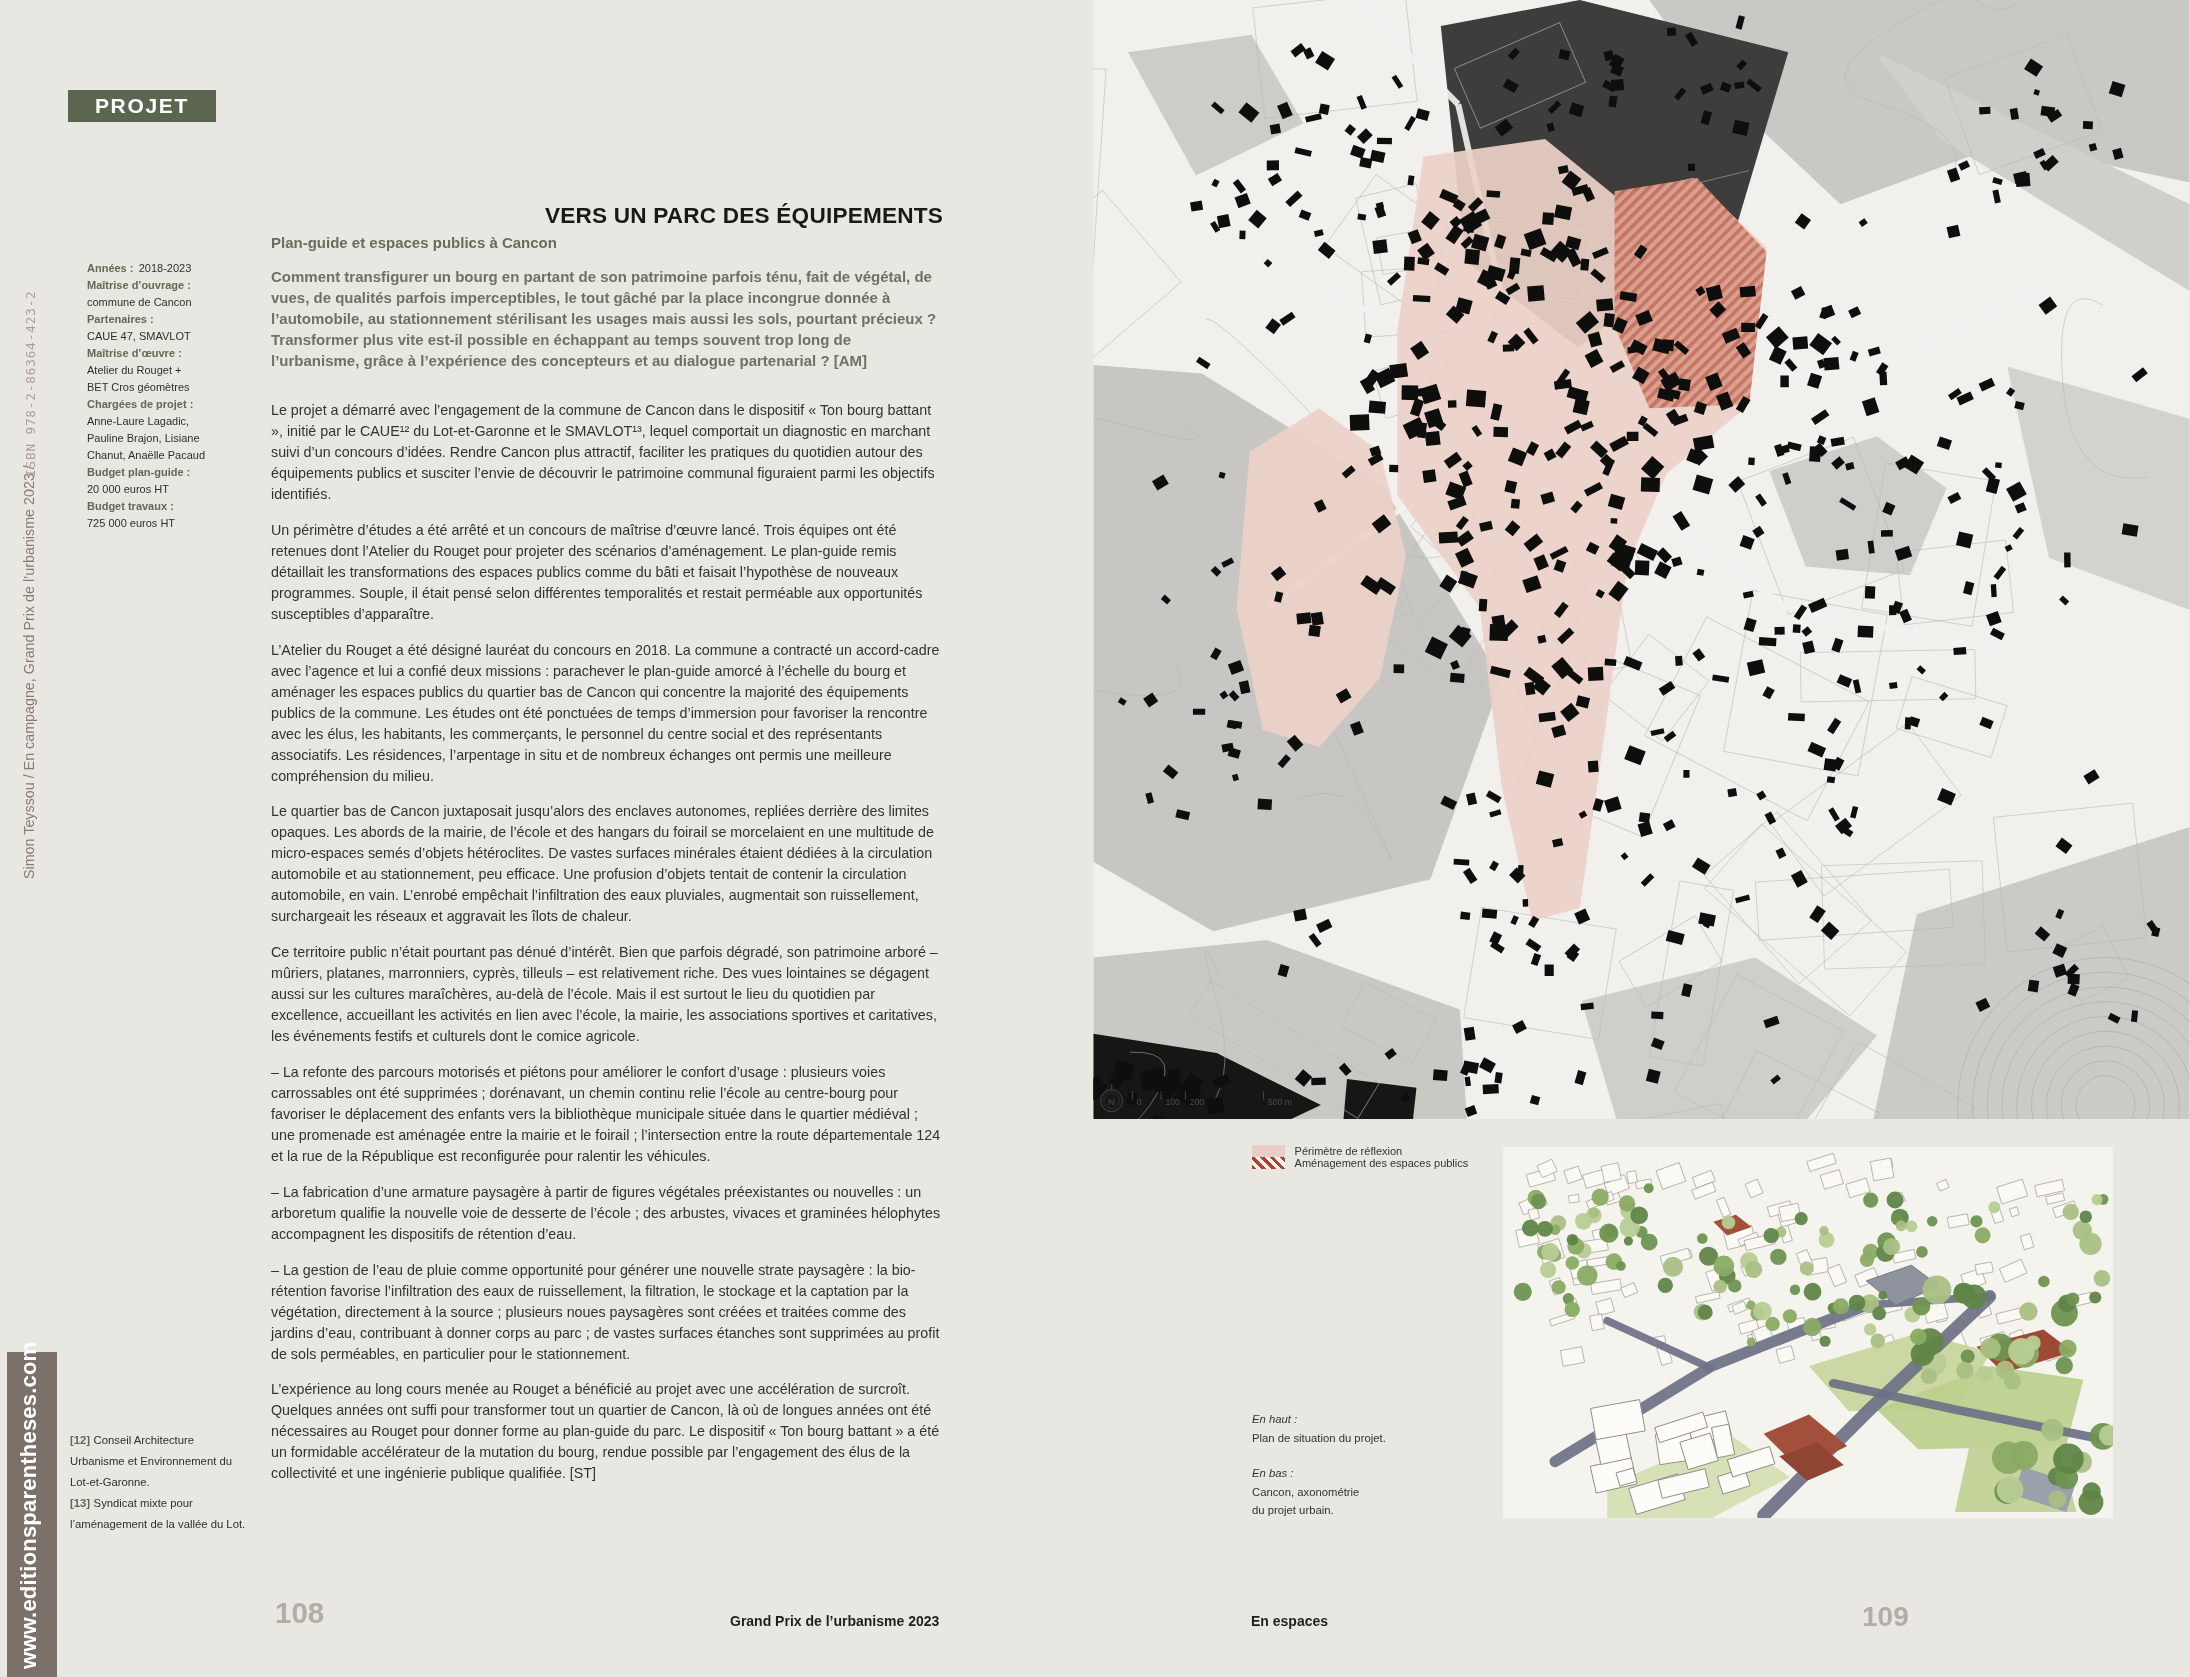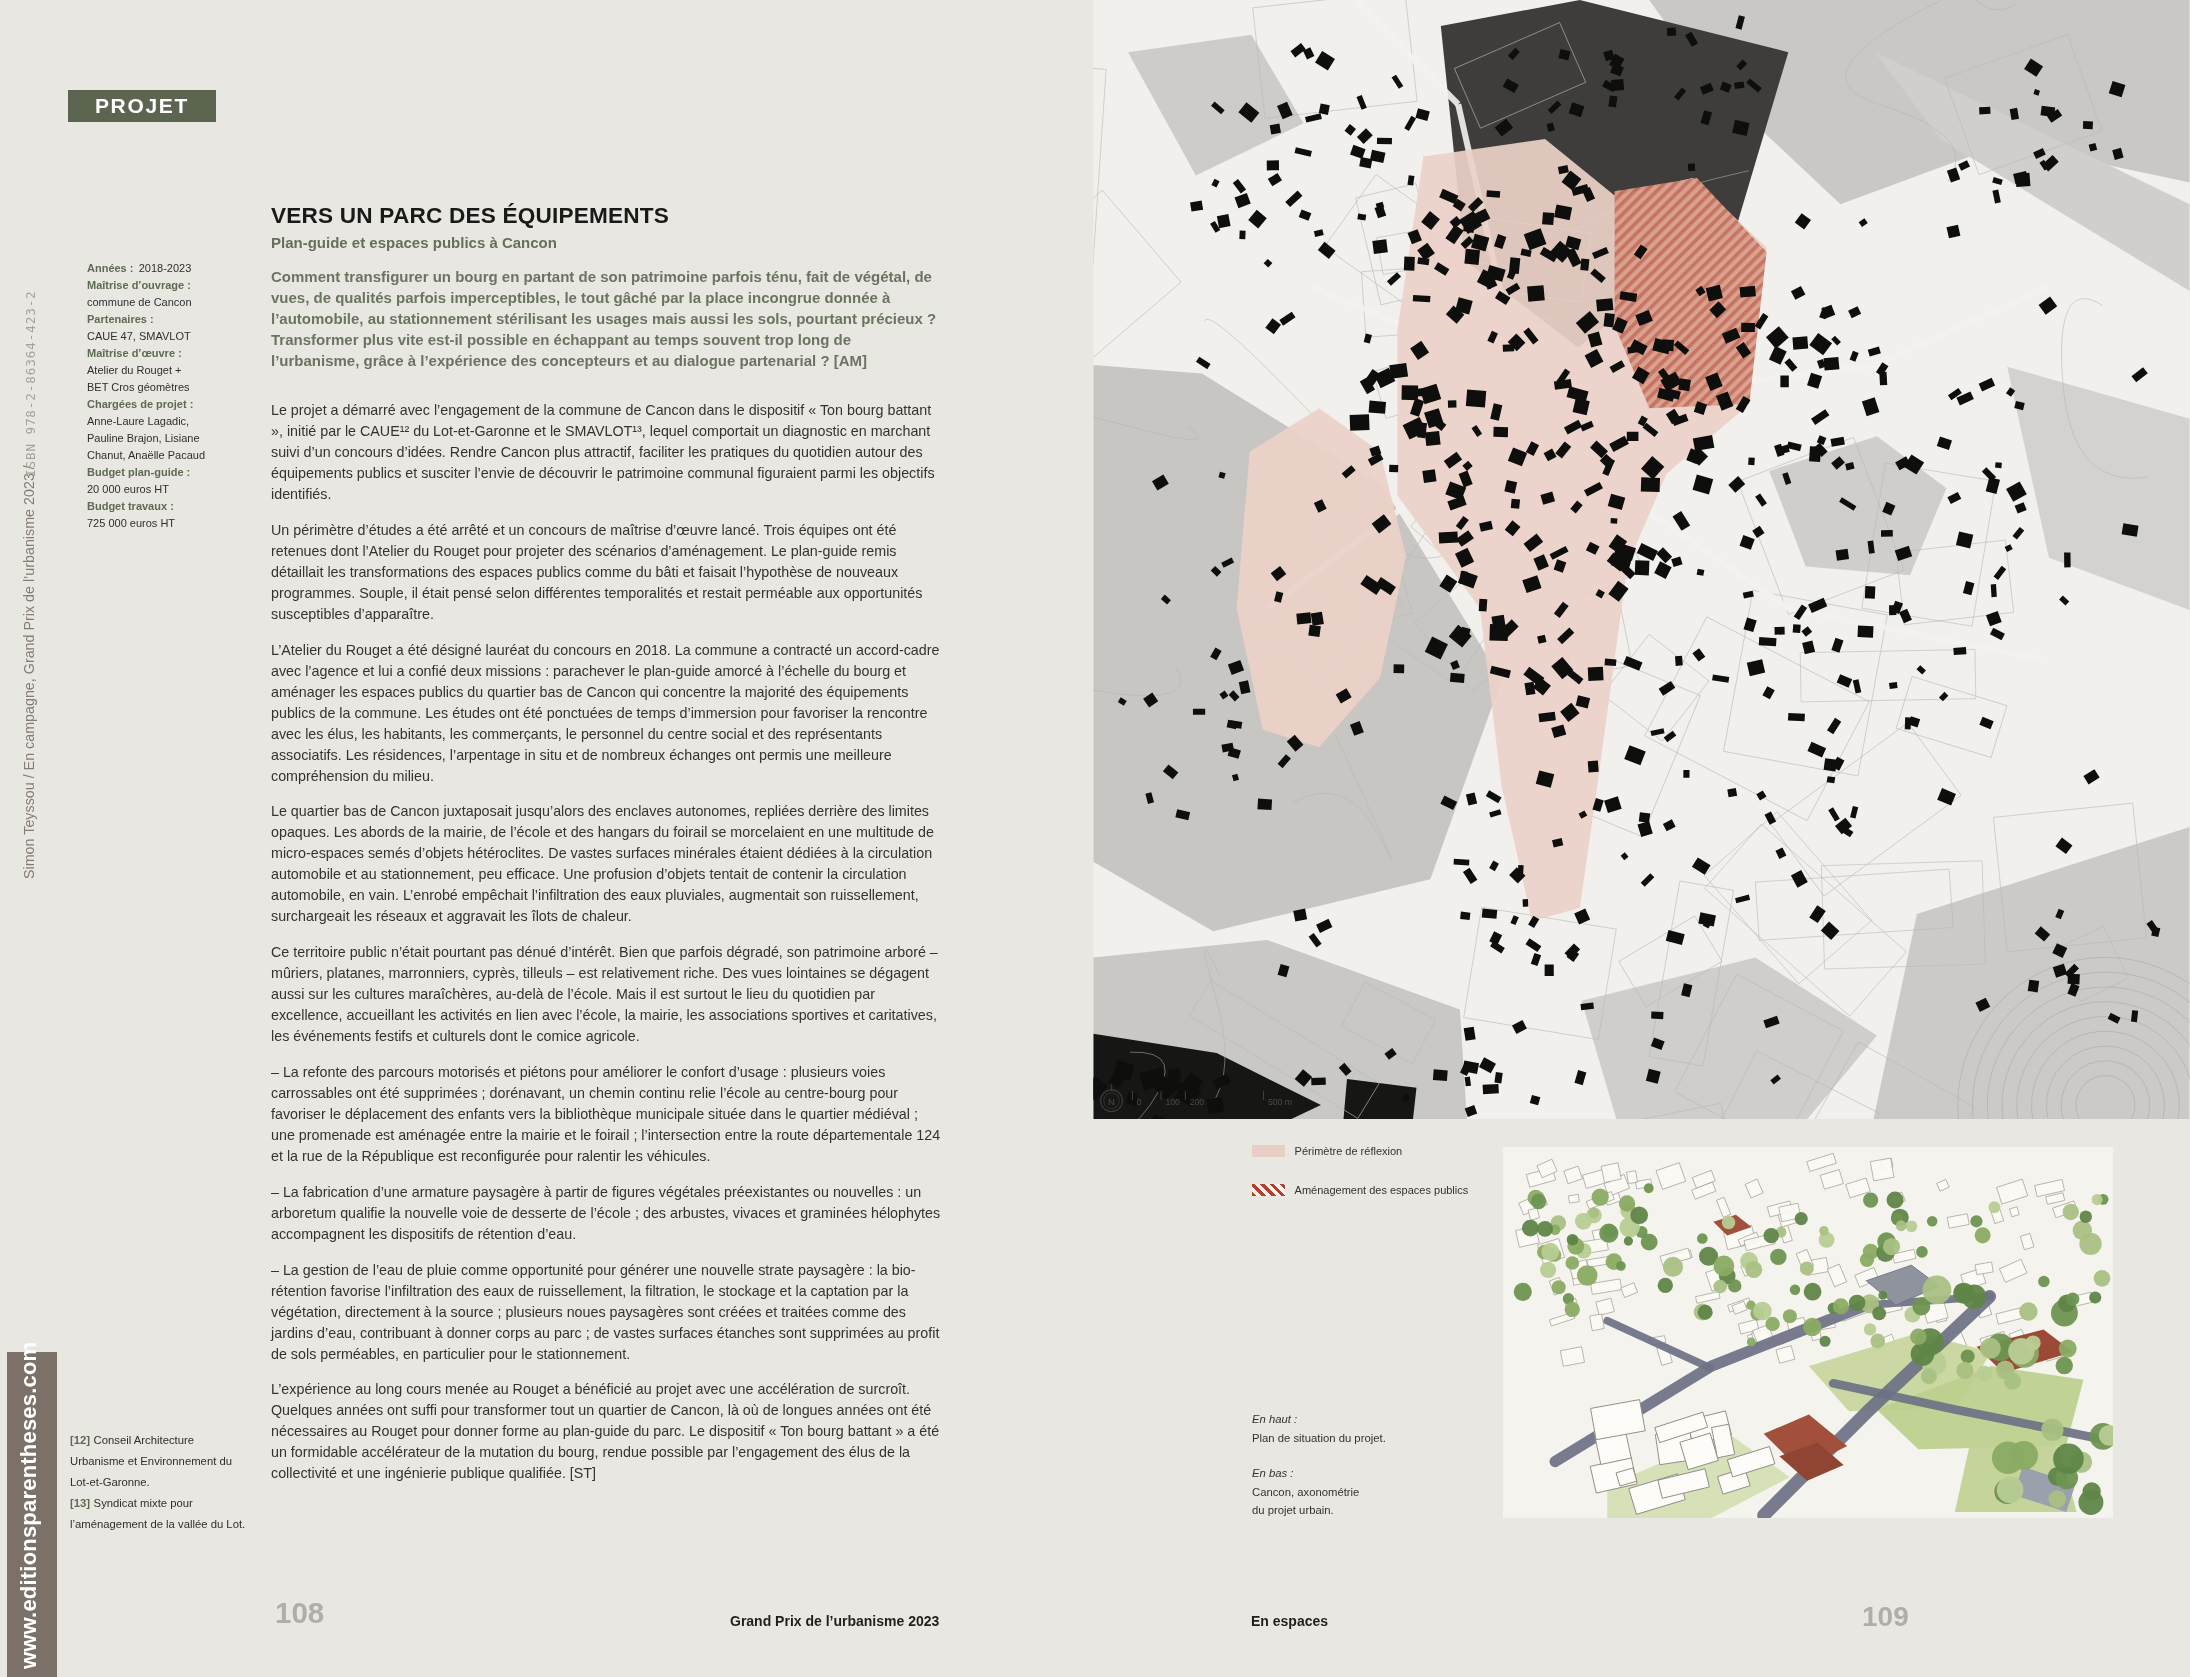--- a/index.html
+++ b/index.html
@@ -14,34 +14,34 @@
   .spine-isbn{left:22.6px;top:477px;font-family:"DejaVu Sans Mono",monospace;font-size:12.6px;letter-spacing:0.9px;color:#a8a29a;}
   
   .badge{left:68px;top:90px;width:148px;height:32px;background:#5c6550;color:#fff;
          display:flex;align-items:center;justify-content:center;font-size:21px;font-weight:bold;letter-spacing:1.7px;}
   
   .meta{left:87px;top:260px;width:183px;font-size:11px;line-height:17px;color:#2f2f2d;}
   .meta .lab{font-weight:bold;color:#5e6b52;}
   .meta .inline .lab{margin-right:5.2px;}
   
   .article{left:271px;top:205px;width:672px;}
-  .article h1{margin:0;font-size:22.6px;line-height:22.6px;font-weight:bold;color:#191917;letter-spacing:0.2px;}
+  .article h1{margin:0;font-size:22.6px;line-height:22.6px;font-weight:bold;color:#191917;letter-spacing:0.2px;text-align:right;}
   .article h2{margin:6px 0 0 0;font-size:15px;line-height:18px;font-weight:bold;color:#64705a;}
   .lede{margin-top:14px;font-size:15px;font-weight:bold;line-height:21px;color:#6a7561;}
   .bodytext{margin-top:29.5px;}
   .bodytext p{margin:0 0 14.8px 0;font-size:14.3px;line-height:21px;color:#33332f;}
   
   .fnotes{left:70px;top:1430px;width:176px;font-size:11.3px;line-height:21px;color:#2f2f2d;}
   .fnotes p{margin:0;}
   .fnotes .num{font-weight:bold;color:#5e6b52;margin-right:3.5px;}
   
   .map-fig{left:1093px;top:0;width:1097px;height:1119px;}
   .axon-fig{left:1503px;top:1147px;width:610px;height:371px;}
   
-  .legend{left:1252px;top:1145px;display:flex;flex-direction:column;gap:27px;}
+  .legend{left:1252px;top:1145px;display:flex;flex-direction:column;gap:0;}
   .legend .row{display:flex;align-items:center;}
   .sw{width:33px;height:12px;margin-right:9.6px;flex:0 0 auto;}
   .sw-pink{background:#e9cec5;}
   .sw-hatch{background:repeating-linear-gradient(45deg,#b2402d 0 3px,#f4f2ee 3px 7px);}
   .legend .lbl{font-size:11px;color:#33332f;}
   
   .captions{left:1252px;top:1410px;width:235px;font-size:11.3px;line-height:18.7px;color:#33332f;}
   .captions .it{font-style:italic;}
   .cap-gap{margin-top:16.5px;}
   

